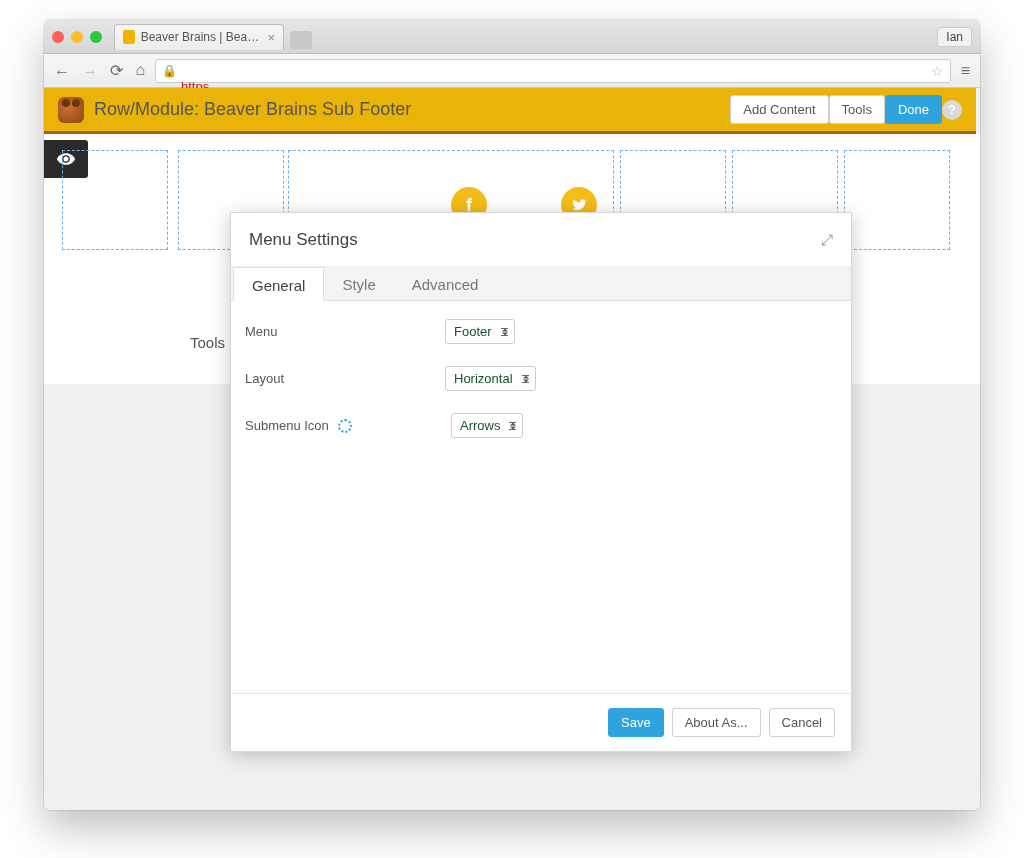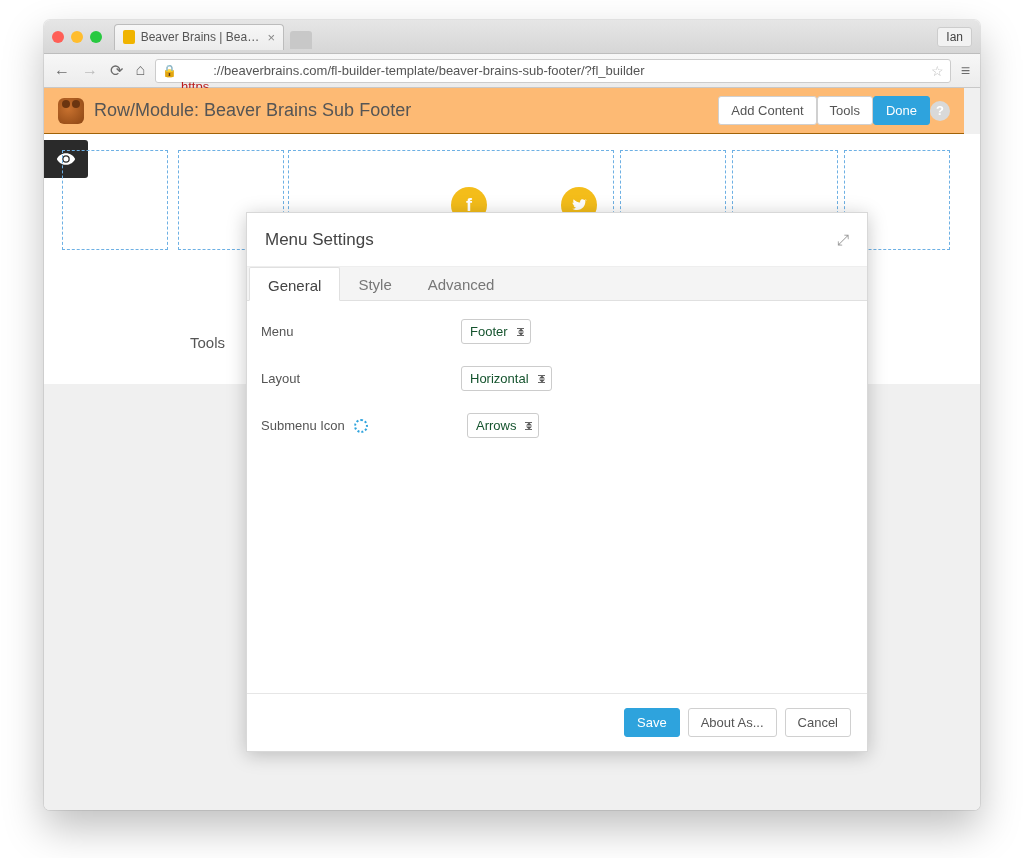--- a/index.html
+++ b/index.html
@@ -55,23 +55,23 @@
   .nav-icons { display:flex; gap:12px; color:#6c6c6c; font-size:16px; }
   .nav-icons span { cursor:pointer; }
   .urlbox { flex:1; height:24px; background:#fff; border:1px solid #ccc; border-radius:3px; display:flex; align-items:center; padding:0 6px; font-size:13px; color:#555; gap:4px;}
   .urlbox .lock { color:#3cb04a; font-size:12px; }
   .urlbox .https { color:#b91c1c;margin-top:32px; }
   .urlbox .star { margin-left:auto; color:#bdbdbd; font-size:14px; }
   .hamburger { color:#6c6c6c; font-size:16px; }
   
   .viewport { flex:1; background:#f0f0f0; position:relative; overflow:hidden;}
   .builder-bar {
-    position:absolute; left:0; right:16px; top:0;
-    height:46px; background:#fdba74;
-    border-bottom:1px solid #a16207;
+    position:absolute; left:0; right:4px; top:0;
+    height:46px; background:#eab308;
+    border-bottom:3px solid #a16207;
     display:flex; align-items:center; padding:0 14px; gap:10px;
   }
   .beaver-logo { width:26px;height:26px; border-radius:6px; background:radial-gradient(circle at 40% 40%, #c9722f, #8b4513); position:relative;}
   .beaver-logo::before{content:"";position:absolute;left:4px;top:2px;width:8px;height:8px;background:#6b3510;border-radius:50%;}
   .beaver-logo::after{content:"";position:absolute;right:4px;top:2px;width:8px;height:8px;background:#6b3510;border-radius:50%;}
   .builder-title { font-size:18px; color:#555; font-weight:400; }
   .builder-actions { margin-left:auto; display:flex; gap:0; align-items:center; }
   .btn { font-size:13px; padding:6px 12px; border-radius:3px; cursor:pointer; border:1px solid; }
   .btn-light { background:#fff; border-color:#d0d0d0; color:#555;}
   .btn-primary { background:#2ea3dd; border-color:#2ea3dd; color:#fff;}
@@ -97,21 +97,21 @@
     margin: 0 18px;
     height: 100px;
     position:relative;
   }
   .col-box { position:absolute; top:0; bottom:0; border:1px dashed #6db0e4; }
   .social { position:absolute; top:36px; width:36px;height:36px;border-radius:50%;background:#f4bd1a;display:flex;align-items:center;justify-content:center;color:#fff;font-weight:bold;font-size:18px;}
   .about-text { position:absolute; left:146px; top:200px; font-size:15px; color:#555;}
   
   .modal {
     position:absolute;
-    left:202px; top:124px;
+    left:186px; top:124px;
     width:622px; height:540px;
     background:#fff;
     border:1px solid #d8d8d8;
     box-shadow: 0 3px 18px rgba(0,0,0,0.22);
     display:flex; flex-direction:column;
   }
   .modal-header {
     height:54px; display:flex; align-items:center; padding:0 18px;
     border-bottom:1px solid #eee;
   }
@@ -187,21 +187,20 @@
   <div class="addrbar">
     <div class="nav-icons">
       <span>←</span>
       <span style="opacity:.4">→</span>
       <span>⟳</span>
       <span>⌂</span>
     </div>
     <div class="urlbox">
       <span class="lock">🔒</span>
       <span class="https">https</span>
-        <span>://beaverbrains.com/fl-builder-template/beaver-brains-sub-footer/?fl_builder</span>
       <span class="star">☆</span>
     </div>
     <span class="hamburger">≡</span>
   </div>
 
   <div class="viewport">
     <div class="builder-bar">
       <div class="beaver-logo"></div>
       <div class="builder-title">Row/Module: Beaver Brains Sub Footer</div>
       <div class="builder-actions">

